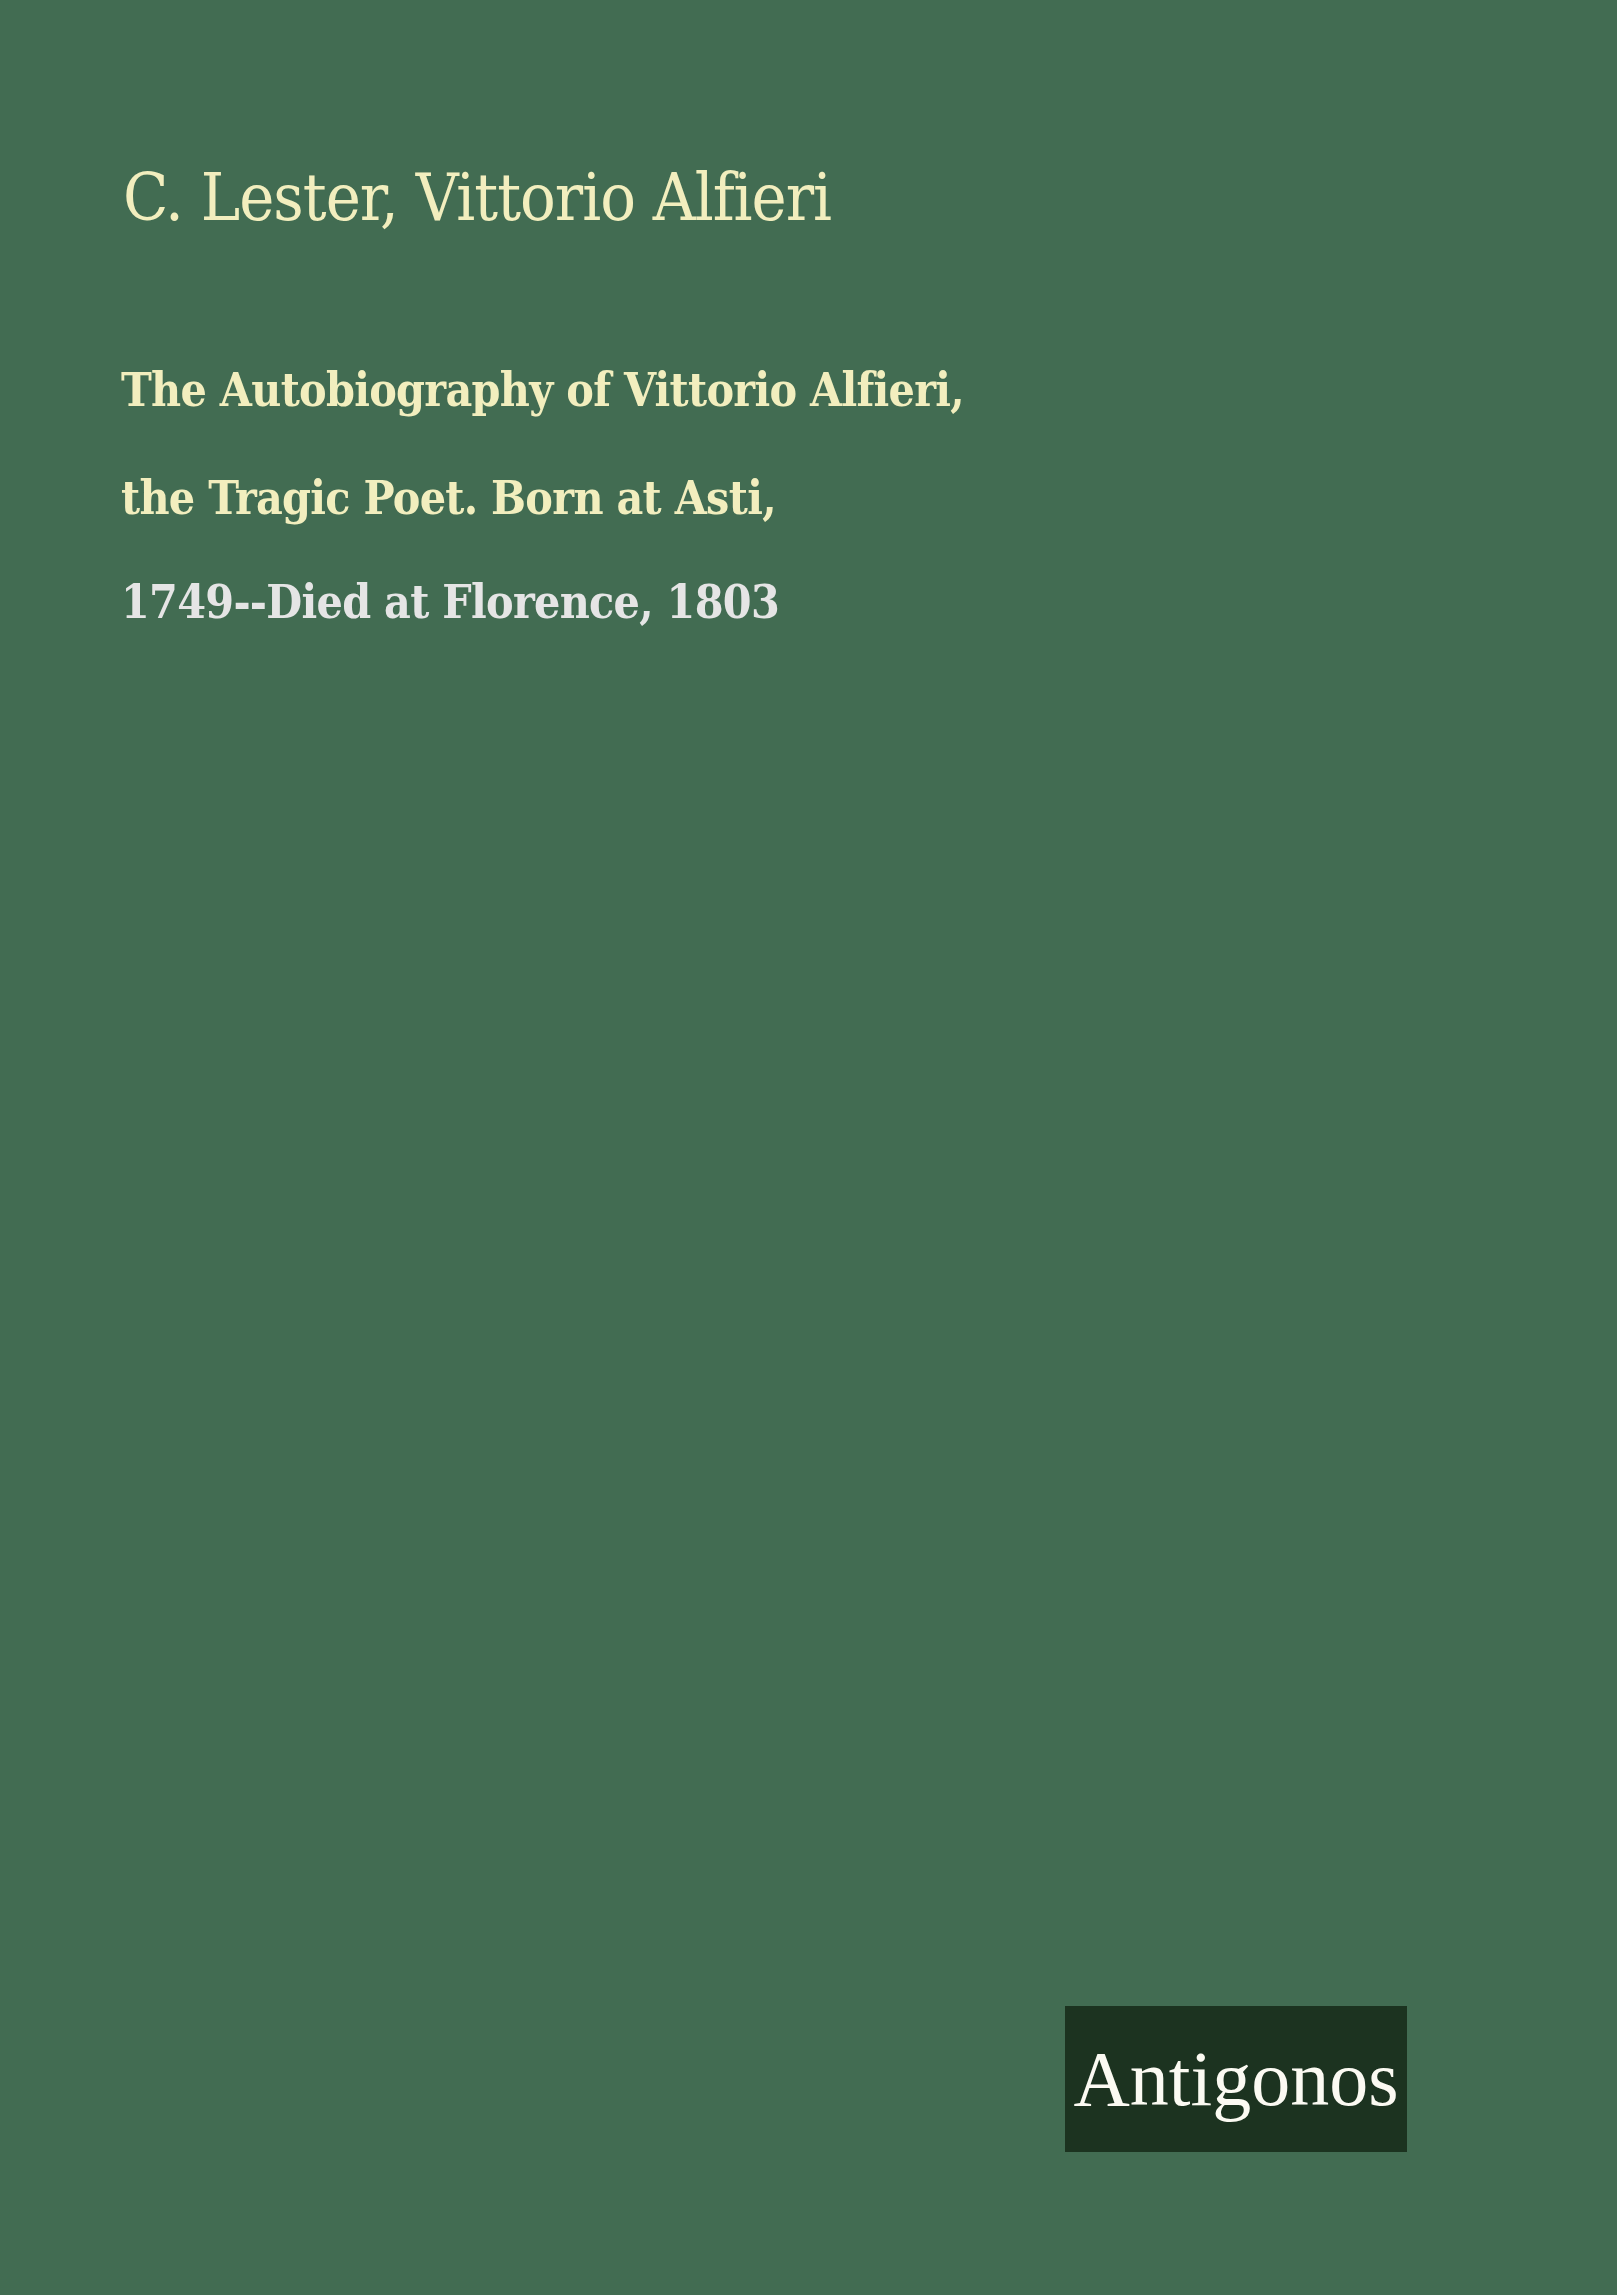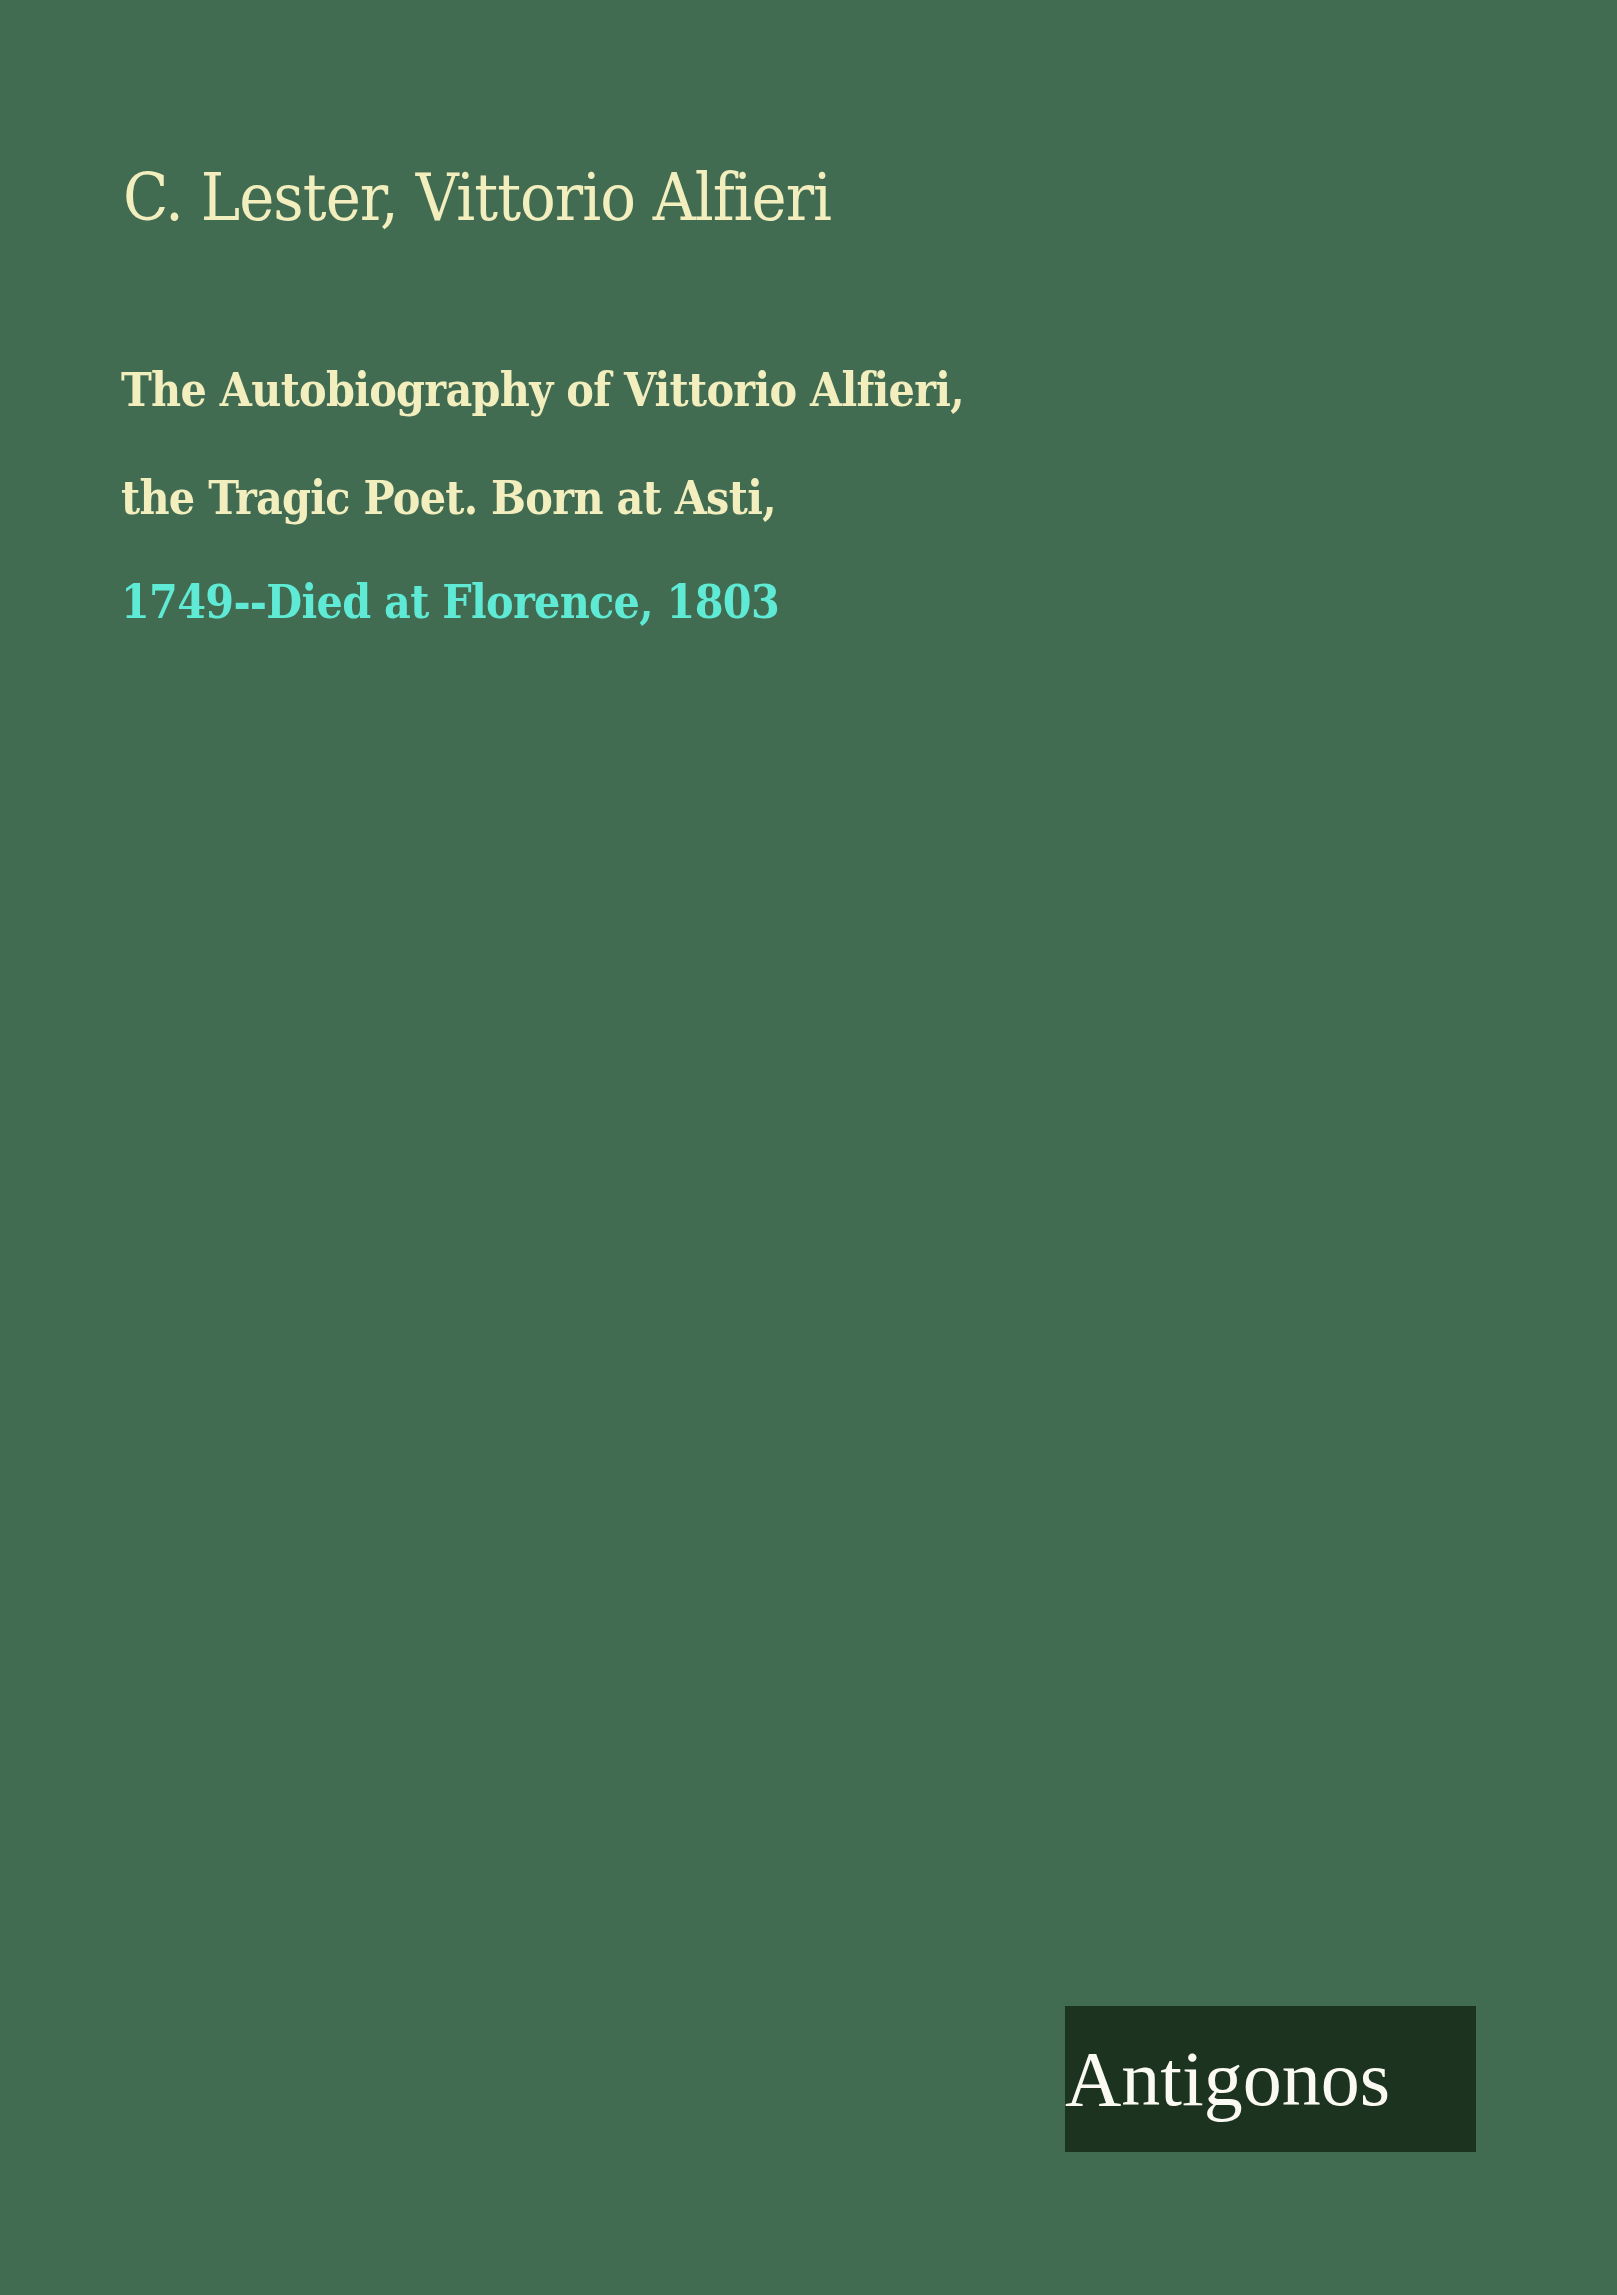--- a/index.html
+++ b/index.html
@@ -44,44 +44,45 @@
     line-height: 1;
     white-space: nowrap;
   }
   .title-line-1 { top: 367px; }
   .title-line-2 { top: 475px; }
   .title-line-3 { top: 579px; }
   .publisher-box {
     position: absolute;
     left: 1065px;
     top: 2006px;
-    width: 411px;
+    width: 342px;
     height: 146px;
     display: flex;
     align-items: center;
+    justify-content: center;
   }
   .publisher-name {
     font-family: "Liberation Serif", serif;
     font-size: 78px;
     font-weight: 400;
     line-height: 1;
     white-space: nowrap;
   }
 </style>
 </head>
 <body>
 
 <div class="cover" style="background-color: rgb(66, 108, 82);">
 
   <div class="author-line" style="color: rgb(242, 238, 190);">C. Lester, Vittorio Alfieri</div>
 
   <div class="title-block">
     <div class="title-line title-line-1" style="color: rgb(242, 238, 190);">The Autobiography of Vittorio Alfieri,</div>
     <div class="title-line title-line-2" style="color: rgb(242, 238, 190); text-align: center;">the Tragic Poet. Born at Asti,</div>
-    <div class="title-line title-line-3" style="color: #5eead4;">1749--Died at Florence, 1803</div>
+    <div class="title-line title-line-3" style="color: #e5e5e5;">1749--Died at Florence, 1803</div>
   </div>
 
   <div class="publisher-box" style="background-color: rgb(28, 51, 32);">
     <span class="publisher-name" style="color: rgb(251, 250, 242);">Antigonos</span>
   </div>
 
 </div>
 
 
 </body></html>

